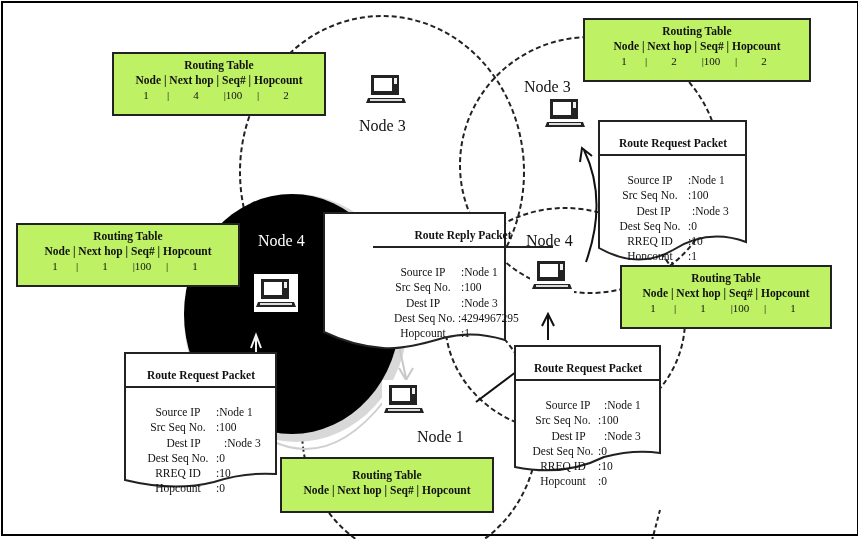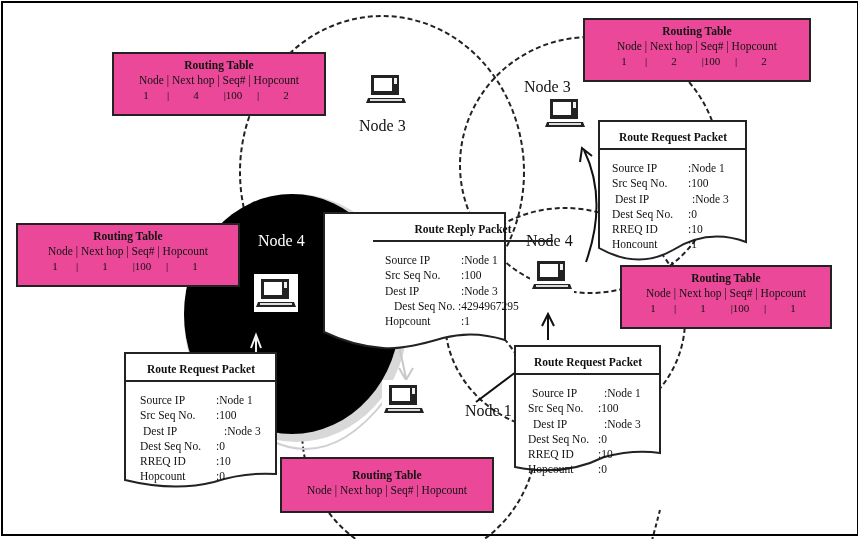--- a/index.html
+++ b/index.html
@@ -1,30 +1,30 @@
 <!DOCTYPE html>
 <html><head>
 <meta charset="utf-8">
 <style>
   html, body { margin:0; padding:0; background:#fff; }
   body { width:861px; height:539px; position:relative; overflow:hidden;
          font-family:"Liberation Serif", "DejaVu Serif", serif; color:#111; }
   #frame { position:absolute; left:1px; top:1px; width:857px; height:535px;
            border:2px solid #000; box-sizing:border-box; border-right-width:1px; }
   svg#bg { position:absolute; left:0; top:0; }
-  .rt { position:absolute; background:#ec4899; border:2px solid #222;
+  .rt { position:absolute; background:#bef264; border:2px solid #222;
         box-sizing:border-box; text-align:center; font-size:11.5px; line-height:15px; padding-top:4px; }
   .rt .t { font-weight:bold; }
-  .rt .h { font-weight:normal; }
+  .rt .h { font-weight:bold; }
   .rt .r { display:flex; justify-content:center; font-size:11px; }
   .rt .r span { display:inline-block; text-align:center; }
   .pk { position:absolute; font-size:11.5px; line-height:15.2px; }
-  .pk .t { font-weight:bold; text-align:center; padding:4px 0 3px 0; border-bottom:2px solid #222; margin:6px 2px; }
+  .pk .t { font-weight:bold; text-align:center; padding:4px 0 3px 0; border-bottom:2px solid #222; margin:12px 2px; }
   .pk .rows { padding:5px 0 0 16px; }
-  .pk .row { display:flex; white-space:nowrap; }
+  .pk .row { display:flex; white-space:nowrap;text-align:center; }
   .pk .row .k { width:76px; }
   .node-label { position:absolute; font-size:16px; white-space:nowrap; }
   .laptop { position:absolute; width:44px; height:38px; }
 </style>
 </head>
 <body>
 
 <div id="frame"></div>
 
 <svg id="bg" width="861" height="539">
@@ -49,21 +49,21 @@
   <path d="M586 262 Q608 200 584 150 M580 162 L582 148 L592 156" stroke="#111" stroke-width="2" fill="none"></path>
   <path d="M256 362 L256 338 M251 348 L256 335 L261 348" stroke="#f2f2f2" stroke-width="2" fill="none"></path>
   <path d="M400 350 L406 378 M399 368 L406 380 L413 368" stroke="#c8c8c8" stroke-width="2" fill="none"></path>
   <path d="M270 440 Q330 470 385 400" stroke="#d0d0d0" stroke-width="2" fill="none"></path>
 </svg>
 
 <div class="node-label" style="left:359px;top:117px;">Node 3</div>
 <div class="node-label" style="left:524px;top:78px;">Node 3</div>
 <div class="node-label" style="left:526px;top:232px;">Node 4</div>
 <div class="node-label" style="left:258px;top:232px;color:#fff;text-align:right;">Node 4</div>
-<div class="node-label" style="left:417px;top:402px;margin-left:48px;">Node 1</div>
+<div class="node-label" style="left:417px;top:428px;">Node 1</div>
 
 <svg class="laptop" style="left:364px;top:70px;" viewBox="0 0 44 38">
   <rect x="0" y="0" width="44" height="38" fill="#fff"></rect>
   <rect x="7" y="5" width="28" height="20" fill="#222"></rect>
     <rect x="10" y="8" width="18" height="13" fill="#fff"></rect>
     <rect x="30" y="8" width="3" height="6" fill="#eee"></rect>
   <path d="M4 28 L40 28 L42 33 L2 33 Z" fill="#222"></path>
     <rect x="6" y="29" width="32" height="2" fill="#ddd"></rect>
 </svg>
 <svg class="laptop" style="left:543px;top:94px;" viewBox="0 0 44 38">

